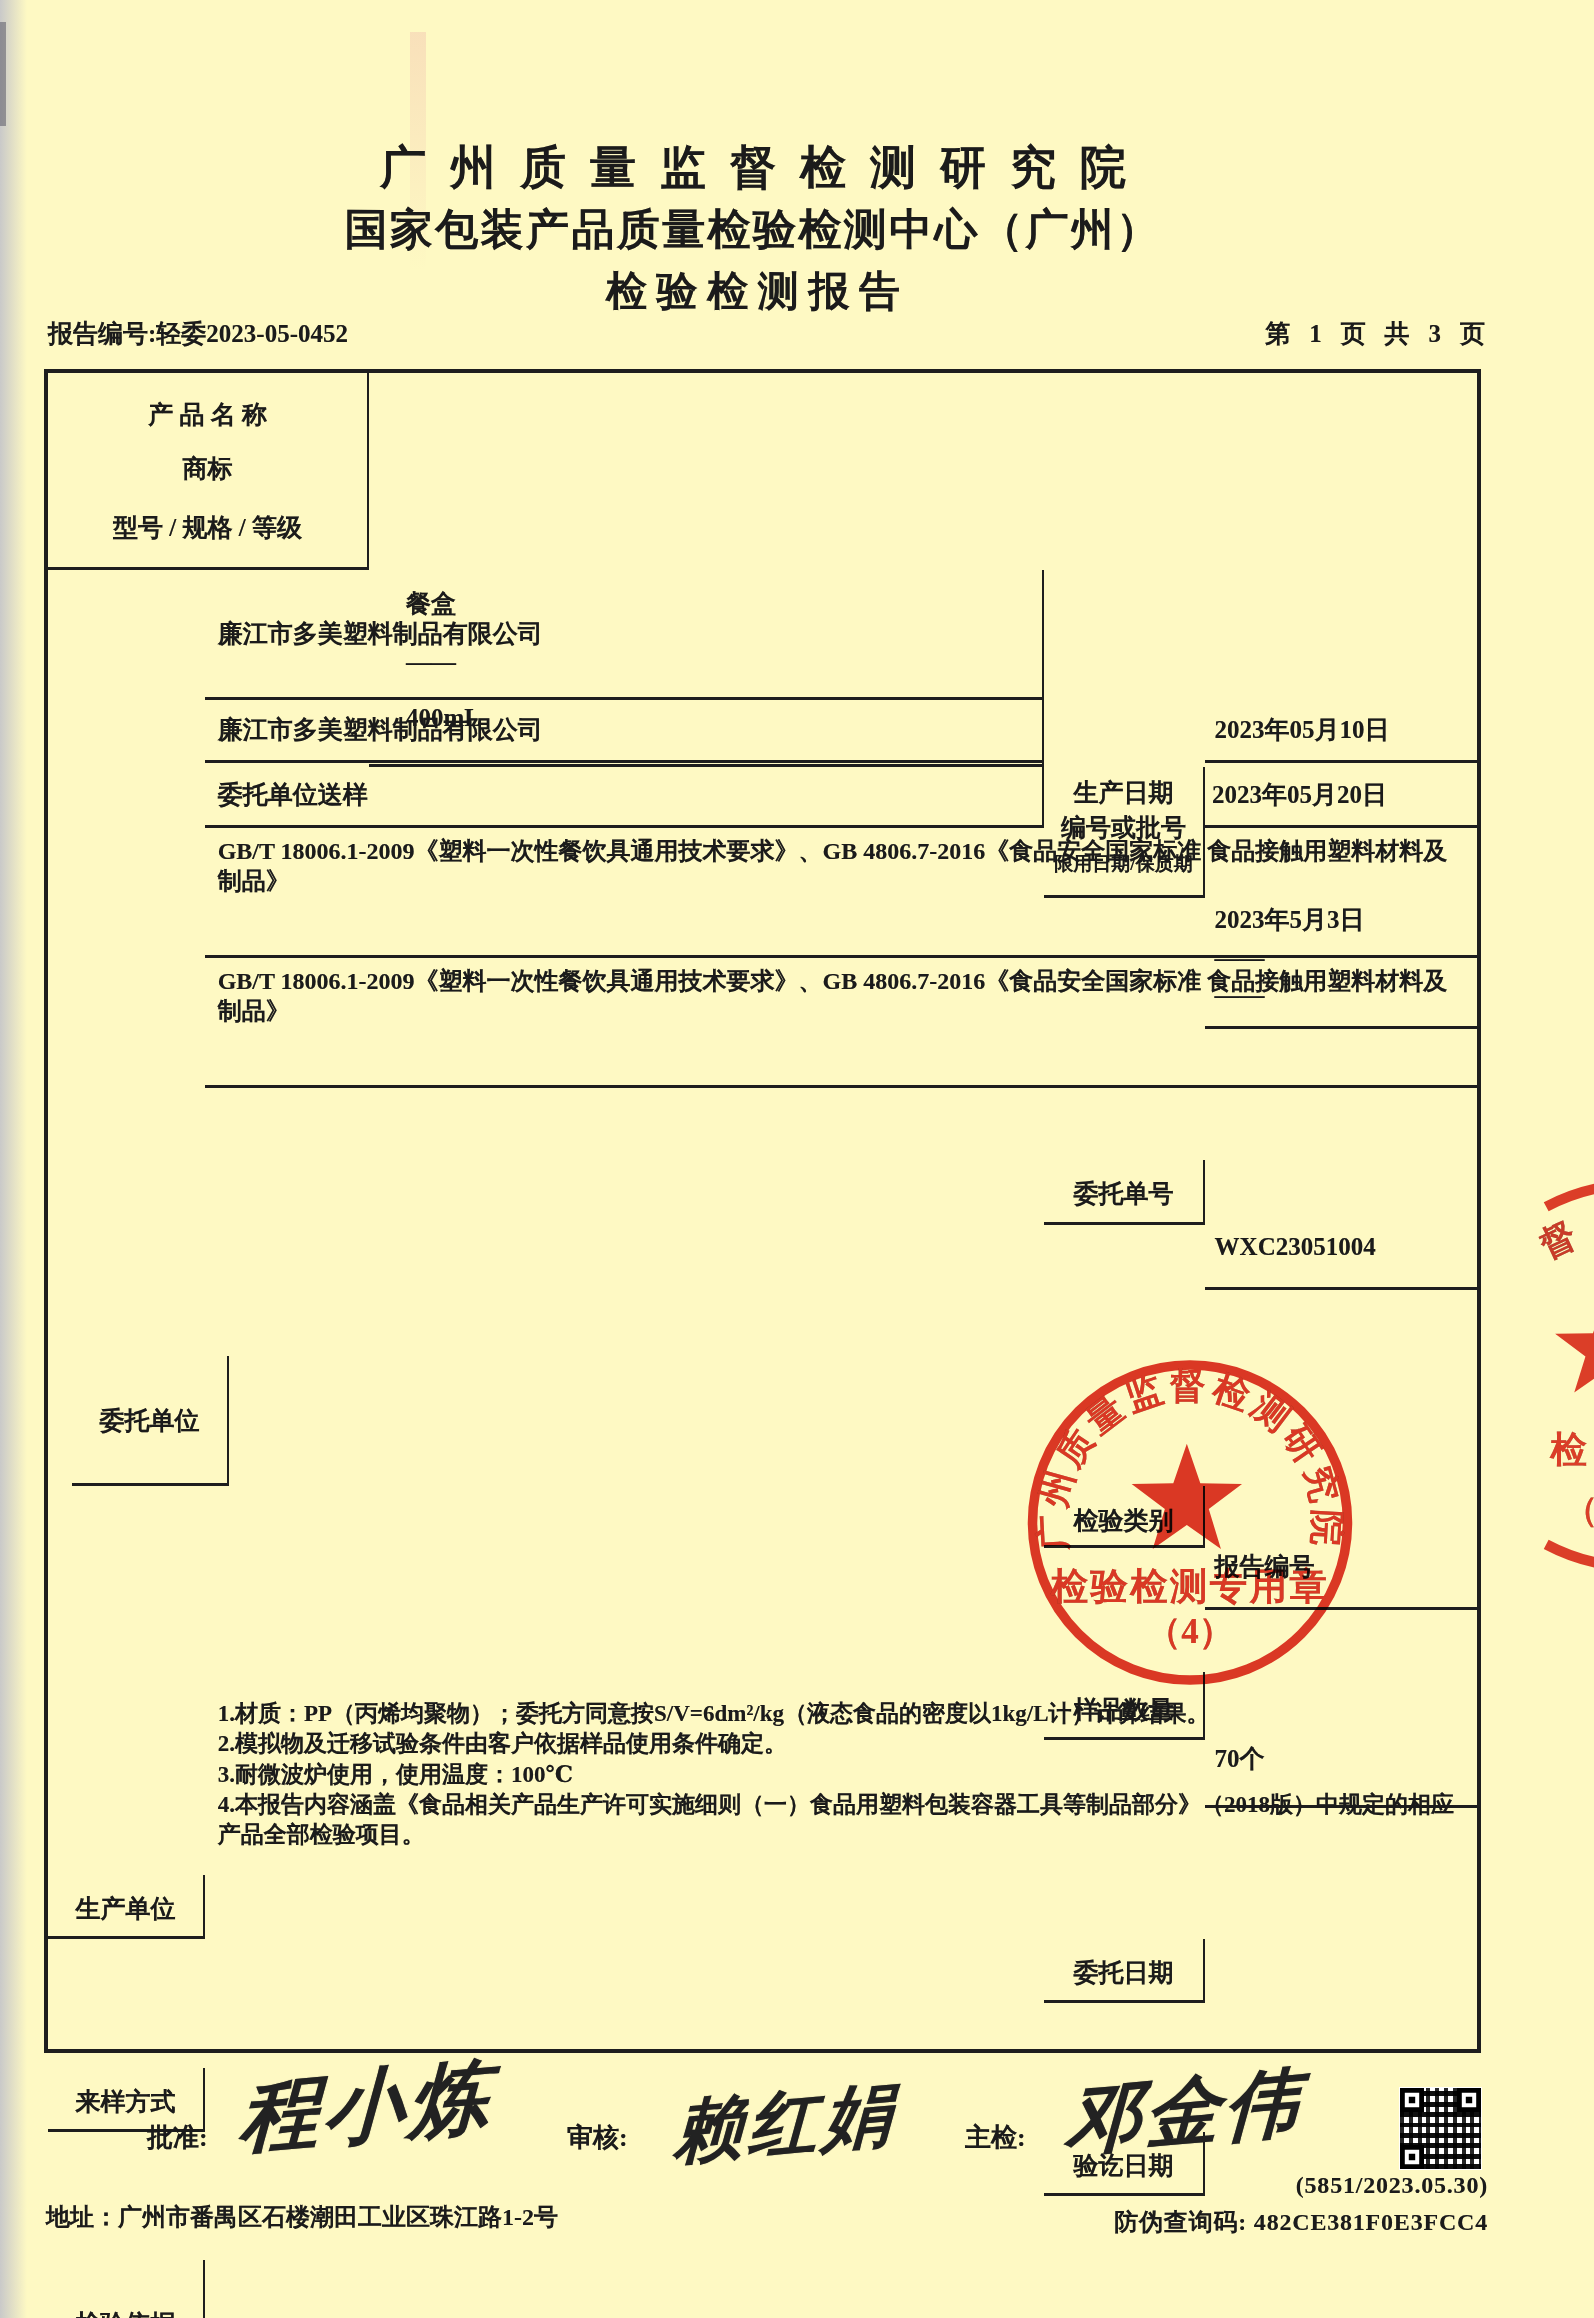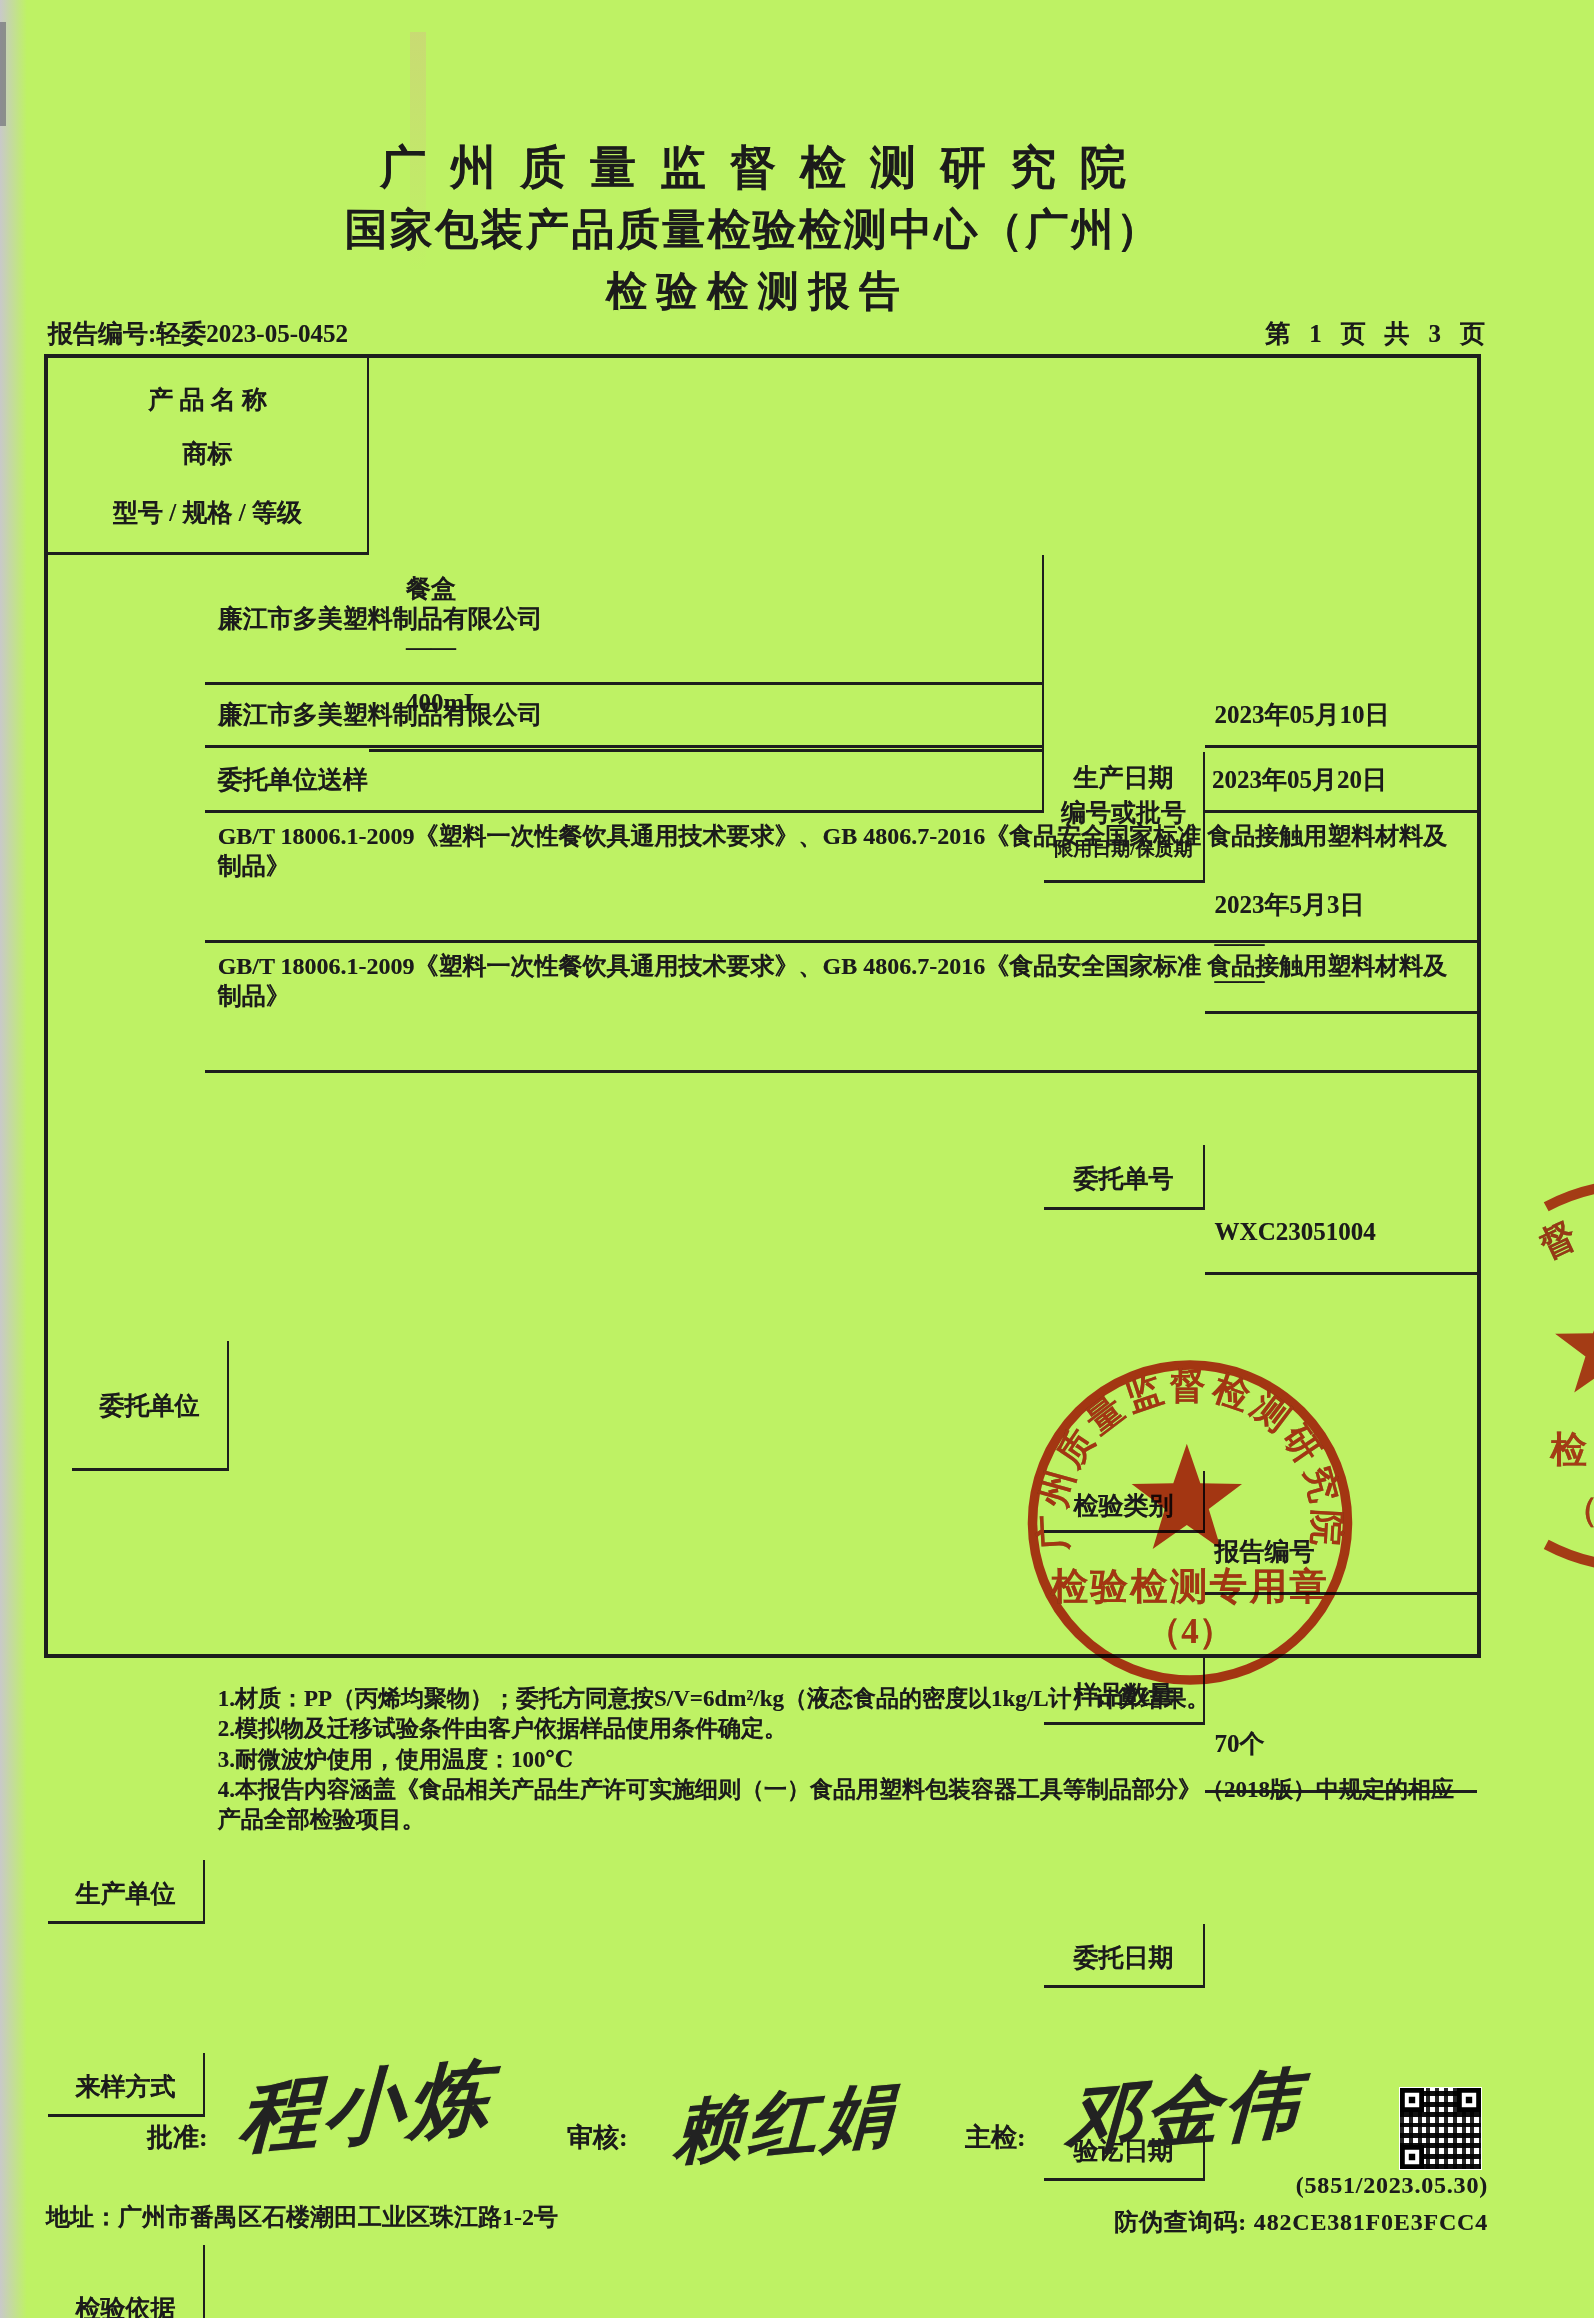--- a/index.html
+++ b/index.html
@@ -1,40 +1,40 @@
 <!DOCTYPE html>
 <html style="font-size:12.7px"><head>
 <meta charset="utf-8">
 <style>
   html,body{margin:0;padding:0;background:#888;}
   .page{
     position:relative;
     width:1595px;height:2319px;
-    background:#bef264;
+    background:#fef9c3;
     font-family:"Liberation Serif","DejaVu Serif",serif;
     font-weight:700;
     color:#1b1b1b;
     overflow:hidden;
     text-shadow:0 0 0.6px rgba(25,25,25,.45);
   }
   
   .scan-edge-left{position:absolute;left:0;top:0;width:27px;height:100%;
     background:linear-gradient(90deg,#c9c9c9,rgba(201,201,201,0));}
   .scan-mark{position:absolute;left:0;top:22px;width:5.6px;height:104px;background:#5a5a66;opacity:.55;}
   .scan-smudge{position:absolute;left:410px;top:32px;width:16px;height:239px;
     background:linear-gradient(180deg,rgba(232,150,160,.25),rgba(232,150,160,0));}
   
   .title{position:absolute;left:0;right:89px;text-align:center;white-space:nowrap;}
   .t1{top:137px;font-size:46px;letter-spacing:24px;padding-left:24px;}
   .t2{top:201px;font-size:43px;letter-spacing:2.4px;}
   .t3{top:264px;font-size:41px;letter-spacing:9.6px;padding-left:9.6px;}
   .report-no{position:absolute;left:48px;top:317px;font-size:25px;}
   .page-info{position:absolute;right:110px;top:317px;font-size:25px;word-spacing:12.7px;}
   
-  .tbl{position:absolute;left:44px;top:354px;width:1437px;height:1304px;
+  .tbl{position:absolute;left:44px;top:369px;width:1437px;height:1684px;
     border:4px solid #1e1e1e;box-sizing:border-box;}
   .cell{position:absolute;box-sizing:border-box;
     border-right:2.4px solid #1e1e1e;border-bottom:3.2px solid #1e1e1e;
     font-size:25px;line-height:1.25;}
   .nr{border-right:none;} .nb{border-bottom:none;}
   .lab{text-align:center;}
   .lab .cline{position:absolute;left:0;right:0;text-align:center;}
   .vpad{padding:8px 12.7px;}
   .vcenter{display:flex;align-items:center;padding:0 12.7px;}
   .small{font-size:19px;}

